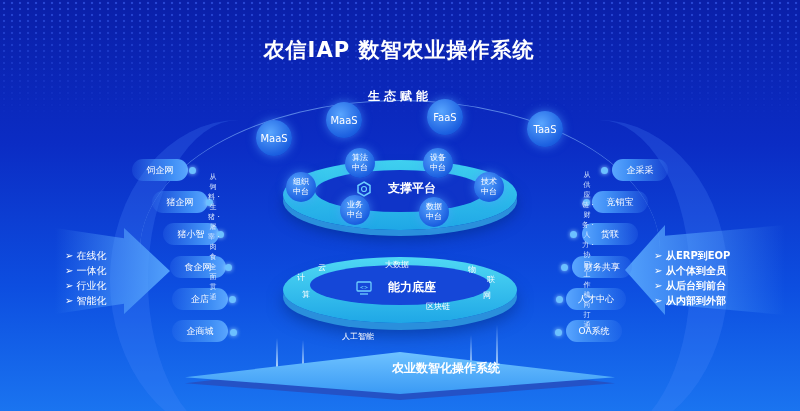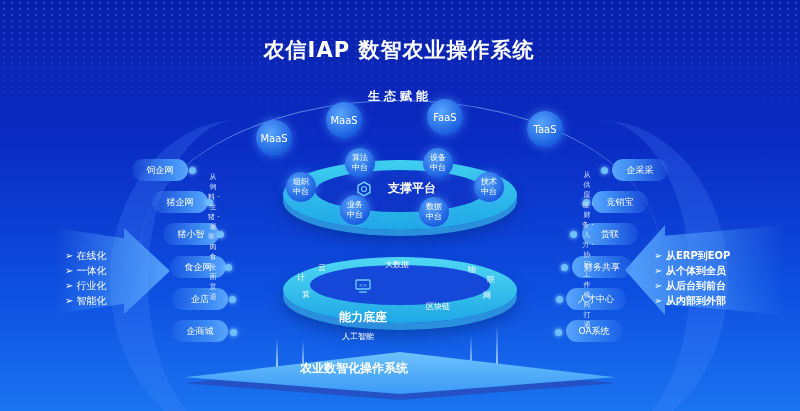--- a/index.html
+++ b/index.html
@@ -44,21 +44,21 @@
     background:linear-gradient(180deg,#4fd8f4,#1fa7e6);box-shadow:0 7px 0 #2a8fdc,0 12px 16px rgba(0,40,120,.5);}
   .base-hole{left:310px;top:265px;width:180px;height:40px;background:#1547d8;}
   .mid{font-size:8px;color:#fff;line-height:10px;text-align:center;}
   .center-label{font-size:12px;font-weight:bold;display:flex;align-items:center;gap:16px;}
   .ring-word{font-size:8px;}
   .diamond{left:185px;top:352px;width:430px;height:42px;
     background:linear-gradient(180deg,#6ec2ff,#3a9af5);
     clip-path:polygon(50% 0,100% 60%,50% 100%,0 60%);}
   .diamond-shadow{left:185px;top:358px;width:430px;height:42px;background:#2452c6;
     clip-path:polygon(50% 0,100% 60%,50% 100%,0 60%);}
-  .base-text{left:300px;top:360px;width:200px;text-align:left;font-size:12px;font-weight:bold;}
+  .base-text{left:300px;top:360px;width:200px;text-align:right;font-size:12px;font-weight:bold;}
   .beam{width:2px;background:linear-gradient(180deg,rgba(200,230,255,0),rgba(200,230,255,.9));}
 </style>
 </head>
 <body>
 
 <div class="dots"></div>
 
 <div class="abs title">农信IAP  数智农业操作系统</div>
 
 <div class="abs arc-top"></div>
@@ -144,21 +144,21 @@
 中台</div>
 <div class="abs bubble mid" style="left:474px;top:172px;width:30px;height:30px;white-space:pre;">技术
 中台</div>
 <div class="abs bubble mid" style="left:340px;top:195px;width:30px;height:30px;white-space:pre;">业务
 中台</div>
 <div class="abs bubble mid" style="left:419px;top:197px;width:30px;height:30px;white-space:pre;">数据
 中台</div>
 
 <div class="abs ring base-ring"></div>
 <div class="abs ring base-hole"></div>
-<div class="abs center-label" style="left:339px;top:279px;flex-direction:column;">
+<div class="abs center-label" style="left:356px;top:279px;">
   <svg width="16" height="14" viewBox="0 0 16 14">
       <rect x="1" y="1" width="14" height="9" rx="1" fill="none" stroke="#6fd0ff" stroke-width="1.3"></rect>
       <text x="8" y="8" font-size="5" fill="#6fd0ff" text-anchor="middle">&lt;&gt;</text>
       <line x1="4" y1="13" x2="12" y2="13" stroke="#6fd0ff" stroke-width="1.3"></line>
     </svg>
   <span>能力底座</span>
 </div>
 <div class="abs ring-word" style="left:318px;top:262px;">云</div>
 <div class="abs ring-word" style="left:297px;top:272px;">计</div>
 <div class="abs ring-word" style="left:302px;top:289px;">算</div>

